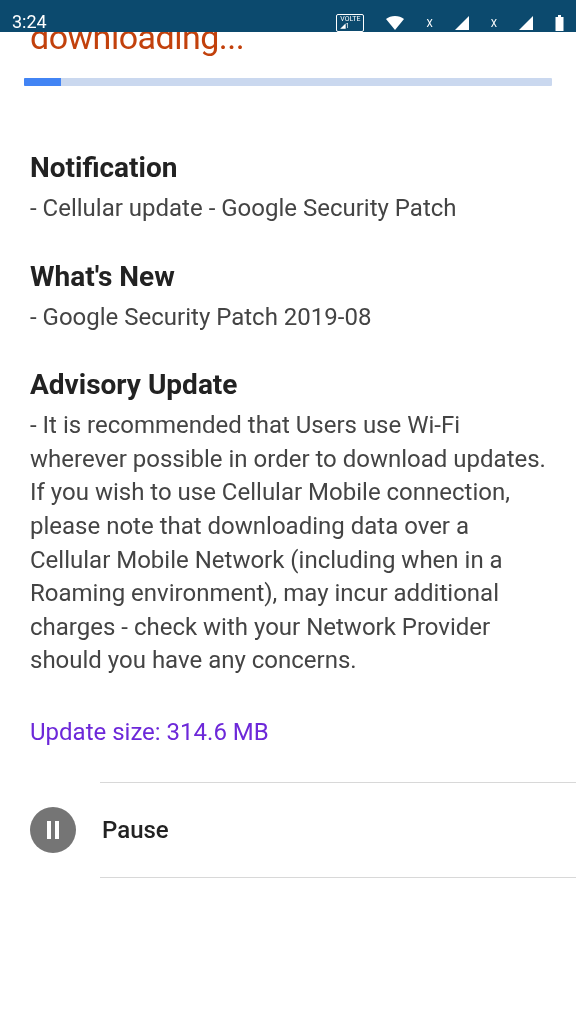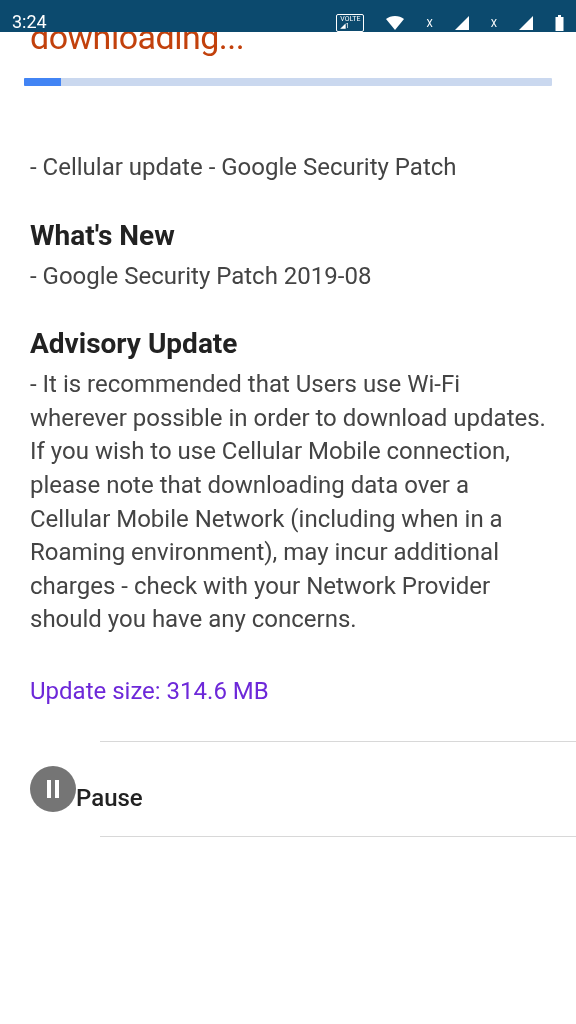--- a/index.html
+++ b/index.html
@@ -90,22 +90,23 @@
       margin-top: 40px;
     }
     .divider {
       height: 1px;
       background: #d8d8d8;
       margin-left: 100px;
       margin-top: 36px;
     }
     .action-row {
       display: flex;
-      align-items: flex-end;
+      align-items: center;
       padding: 24px 30px 24px 30px;
+      gap: 26px;
     }
     .pause-btn {
       width: 46px;
       height: 46px;
       border-radius: 50%;
       background: #757575;
       display: flex;
       align-items: center;
       justify-content: center;
       cursor: pointer;
@@ -157,20 +158,21 @@
 <div class="header-partial">downloading...</div>
 
 <div class="progress-wrap">
   <div class="progress-bar">
     <div class="progress-fill"></div>
   </div>
 </div>
 
 <div class="content">
   <div class="section">
+    <div class="section-heading">Notification</div>
     <div class="section-text">- Cellular update - Google Security Patch</div>
   </div>
 
   <div class="section">
     <div class="section-heading">What's New</div>
     <div class="section-text">- Google Security Patch 2019-08</div>
   </div>
 
   <div class="section">
     <div class="section-heading">Advisory Update</div>

